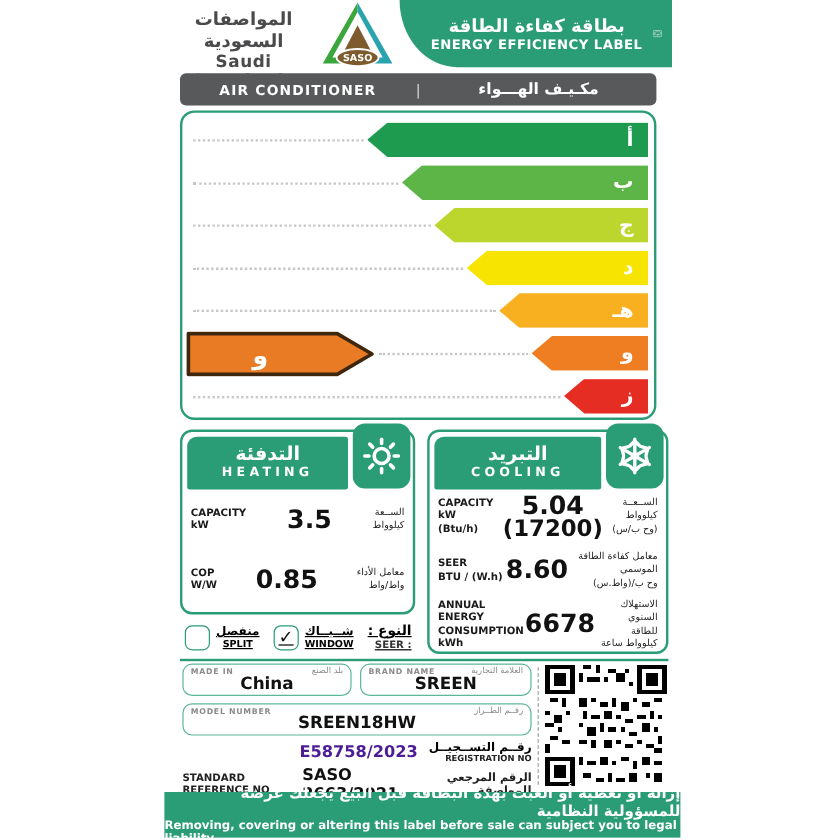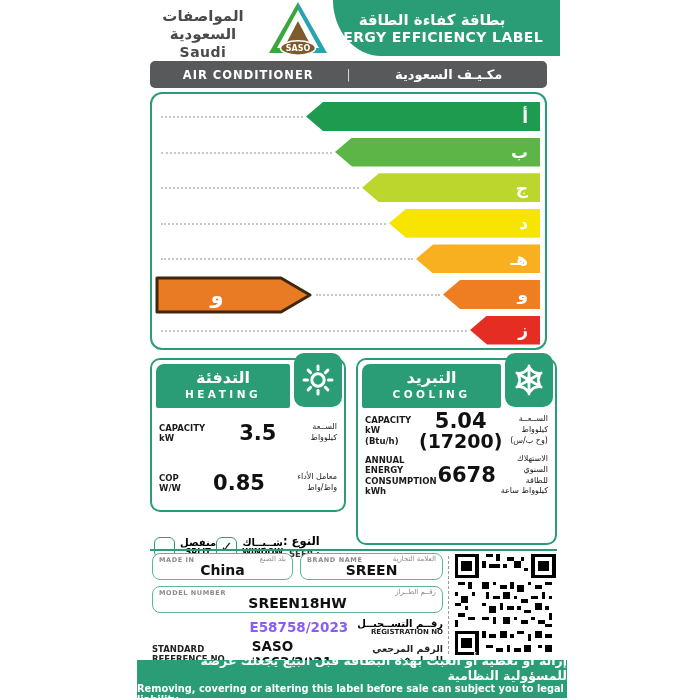--- a/index.html
+++ b/index.html
@@ -10,21 +10,21 @@
   
   .authority { position:absolute; left:140px; top:7px; width:126px; text-align:center; color:#4a4a4c; }
   .authority .ar { font-size:15px; font-weight:bold; direction:rtl; }
   .authority .en { font-size:14px; font-weight:600; letter-spacing:.5px; margin-top:1px; }
   .saso-logo { position:absolute; left:265px; top:1px; }
   .header-green { position:absolute; left:333px; top:0; width:227px; height:56px; background:var(--green);
     border-bottom-left-radius:60px 70px; display:flex; align-items:center; justify-content:flex-end;
     padding:0 8px 0 26px; gap:9px; color:#fff; }
   .header-green .titles { text-align:center; }
   .header-green .ar { font-size:15px; font-weight:bold; direction:rtl; white-space:nowrap; }
-  .header-green .en { font-size:14px; font-weight:bold; letter-spacing:.4px; margin-top:0; white-space:nowrap; }
+  .header-green .en { font-size:11px; font-weight:bold; letter-spacing:.4px; margin-top:0; white-space:nowrap; }
 
   
   .product-bar { position:absolute; left:150px; top:61px; width:397px; height:27px; background:#58595b;
     border-radius:5px; display:grid; grid-template-columns:1fr auto 1fr; align-items:center; color:#fff; }
   .product-bar .en { text-align:center; font-size:11.5px; font-weight:bold; letter-spacing:1px; }
   .product-bar .divider { font-size:12px; color:#d9d9d9; }
   .product-bar .ar { text-align:center; font-size:13px; font-weight:bold; direction:rtl; }
 
   
   .rating-panel { position:absolute; left:150px; top:92px; width:397px; height:258px; background:#fff;
@@ -49,22 +49,22 @@
     border-radius:10px; display:flex; align-items:center; justify-content:center; }
   .metric-row { display:flex; align-items:center; justify-content:space-between; padding:0 7px; }
   #heating-box .metric-row { height:50px; }
   #cooling-box .metric-row { height:45px; }
   .m-en { font-size:8.5px; font-weight:bold; color:#1a1a1a; line-height:1.2; white-space:pre-line; }
   .m-val { font-size:21px; font-weight:bold; color:#111; text-align:center; line-height:1.0; }
   .m-val .v2 { font-size:19px; }
   .m-ar { font-size:8px; color:#1a1a1a; text-align:right; direction:rtl; line-height:1.35; white-space:pre-line; max-width:72px; }
 
   
-  .type-row { position:absolute; left:150px; top:530px; width:197px; height:34px; display:flex;
-    align-items:center; padding:0 4px; }
+  .type-row { position:absolute; left:150px; top:514px; width:197px; height:34px; display:flex;
+    align-items:center; justify-content:space-between; padding:0 4px;text-decoration:underline; }
   .type-option { display:flex; align-items:center; gap:5px; }
   .checkbox { width:21px; height:21px; border:1.6px solid var(--green); border-radius:6px; background:#fff;
     display:flex; align-items:center; justify-content:center; font-size:15px; font-weight:bold; color:#111; }
   .opt-labels { text-align:center; line-height:1.15; }
   .opt-labels .ar { font-size:10px; font-weight:bold; direction:rtl; }
   .opt-labels .en { font-size:8px; font-weight:bold; }
   .type-caption { text-align:right; line-height:1.2; }
   .type-caption .ar { font-size:11.5px; font-weight:bold; direction:rtl; }
   .type-caption .en { font-size:8.5px; font-weight:bold; color:#333; }
 
@@ -72,21 +72,21 @@
   .sep-line { position:absolute; left:150px; top:549px; width:407px; border-top:2px solid var(--green); }
   .info-box { position:absolute; border:1.5px solid #5bb797; border-radius:8px; background:#fff; }
   .info-box .cap-en { position:absolute; top:2px; left:6px; font-size:6.5px; font-weight:bold; color:#8a8a8a; letter-spacing:.6px; }
   .info-box .cap-ar { position:absolute; top:1px; right:6px; font-size:7px; color:#8a8a8a; direction:rtl; }
   .info-box .val { position:absolute; left:0; right:0; bottom:1px; text-align:center; font-size:14px; font-weight:bold; color:#111; }
   #made-in-box { left:152px; top:553px; width:141px; height:27px; }
   #brand-box { left:300px; top:553px; width:143px; height:27px; }
   #model-box { left:152px; top:586px; width:291px; height:27px; }
   .reg-row { position:absolute; left:152px; top:616px; width:291px; height:22px; display:flex;
     justify-content:flex-end; align-items:center; gap:9px; }
-  .reg-row .val { font-size:13.5px; font-weight:bold; color:#8b5cf6; }
+  .reg-row .val { font-size:13.5px; font-weight:bold; color:#4c1d95; }
   .reg-label { text-align:right; line-height:1.1; }
   .reg-label .ar { font-size:10px; font-weight:bold; direction:rtl; }
   .reg-label .en { font-size:7px; font-weight:bold; color:#222; }
   .std-row { position:absolute; left:152px; top:638px; width:291px; display:flex; justify-content:space-between; align-items:center; }
   .std-row .en { font-size:8.5px; font-weight:bold; color:#222; }
   .std-row .val { font-size:13.5px; font-weight:bold; color:#111; }
   .std-row .ar { font-size:9.5px; font-weight:bold; direction:rtl; color:#222; }
   .qr-sep { position:absolute; left:448px; top:556px; height:98px; border-left:1.6px dashed #9a9a9a; }
   .qr { position:absolute; left:453px; top:554px; }
 
@@ -126,21 +126,21 @@
       <rect x="2" y="2" width="52" height="38" rx="8" fill="none" stroke="#fff" stroke-width="3"></rect>
       <rect x="13" y="10" width="33" height="19" rx="5" fill="none" stroke="#fff" stroke-width="2.4"></rect>
       <rect x="25" y="23" width="13" height="3.6" rx="1.8" fill="#fff"></rect>
       <path d="M7,16 h4 M7,21 h3 M7,26 h4" stroke="#fff" stroke-width="2" stroke-linecap="round" fill="none"></path>
     </svg>
   </div>
 
   <div class="product-bar">
     <div class="en">AIR CONDITIONER</div>
     <div class="divider">|</div>
-    <div class="ar">مكـيـف السعودية</div>
+    <div class="ar">مكـيـف الهـــواء</div>
   </div>
 
   <div class="rating-panel">
     <div class="rating-row">
       <div class="dotline" style="right: 242px;"></div>
       <div class="arrow" style="width: 234px; background: rgb(30, 155, 78);">
           <span>أ</span>
         </div>
     </div>
     <div class="rating-row">
@@ -254,20 +254,27 @@
       <div class="m-en">CAPACITY
 kW
 (Btu/h)</div>
       <div class="m-val">
         <div>5.04</div>
         <div class="v2">(17200)</div>
       </div>
       <div class="m-ar">الســعــة
 كيلوواط
 (وح ب/س)</div>
+    </div>
+    <div class="metric-row">
+      <div class="m-en">SEER
+BTU / (W.h)</div>
+      <div class="m-val">8.60</div>
+      <div class="m-ar">معامل كفاءة الطاقة الموسمي
+وح ب/(واط.س)</div>
     </div>
     <div class="metric-row">
       <div class="m-en">ANNUAL ENERGY
 CONSUMPTION
 kWh</div>
       <div class="m-val">6678</div>
       <div class="m-ar">الاستهلاك السنوي
 للطاقة
 كيلوواط ساعة</div>
     </div>

